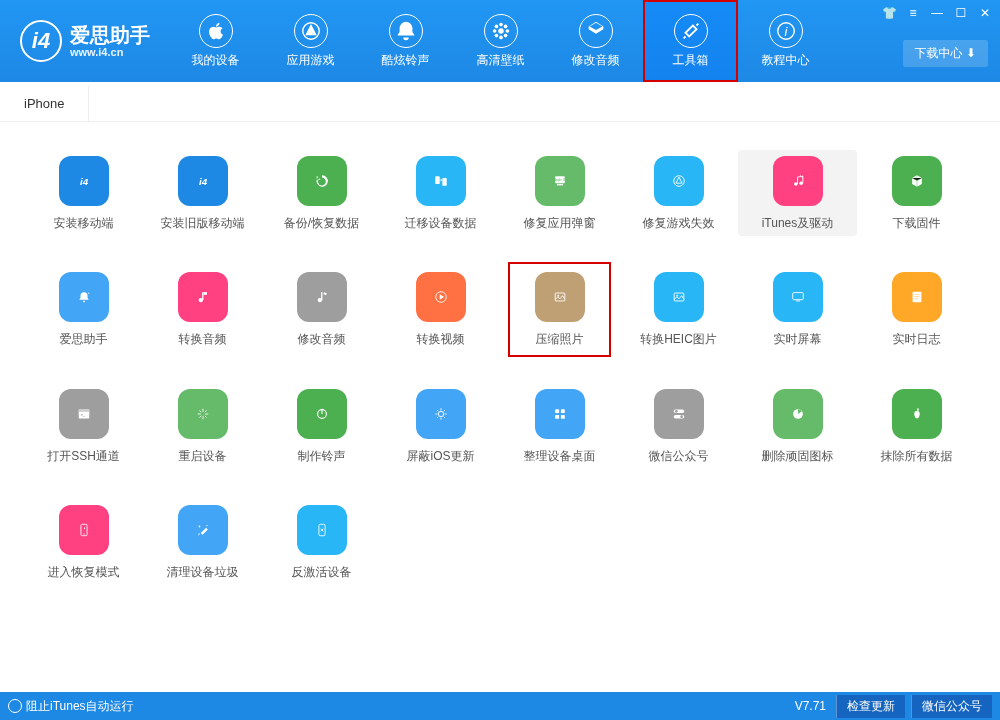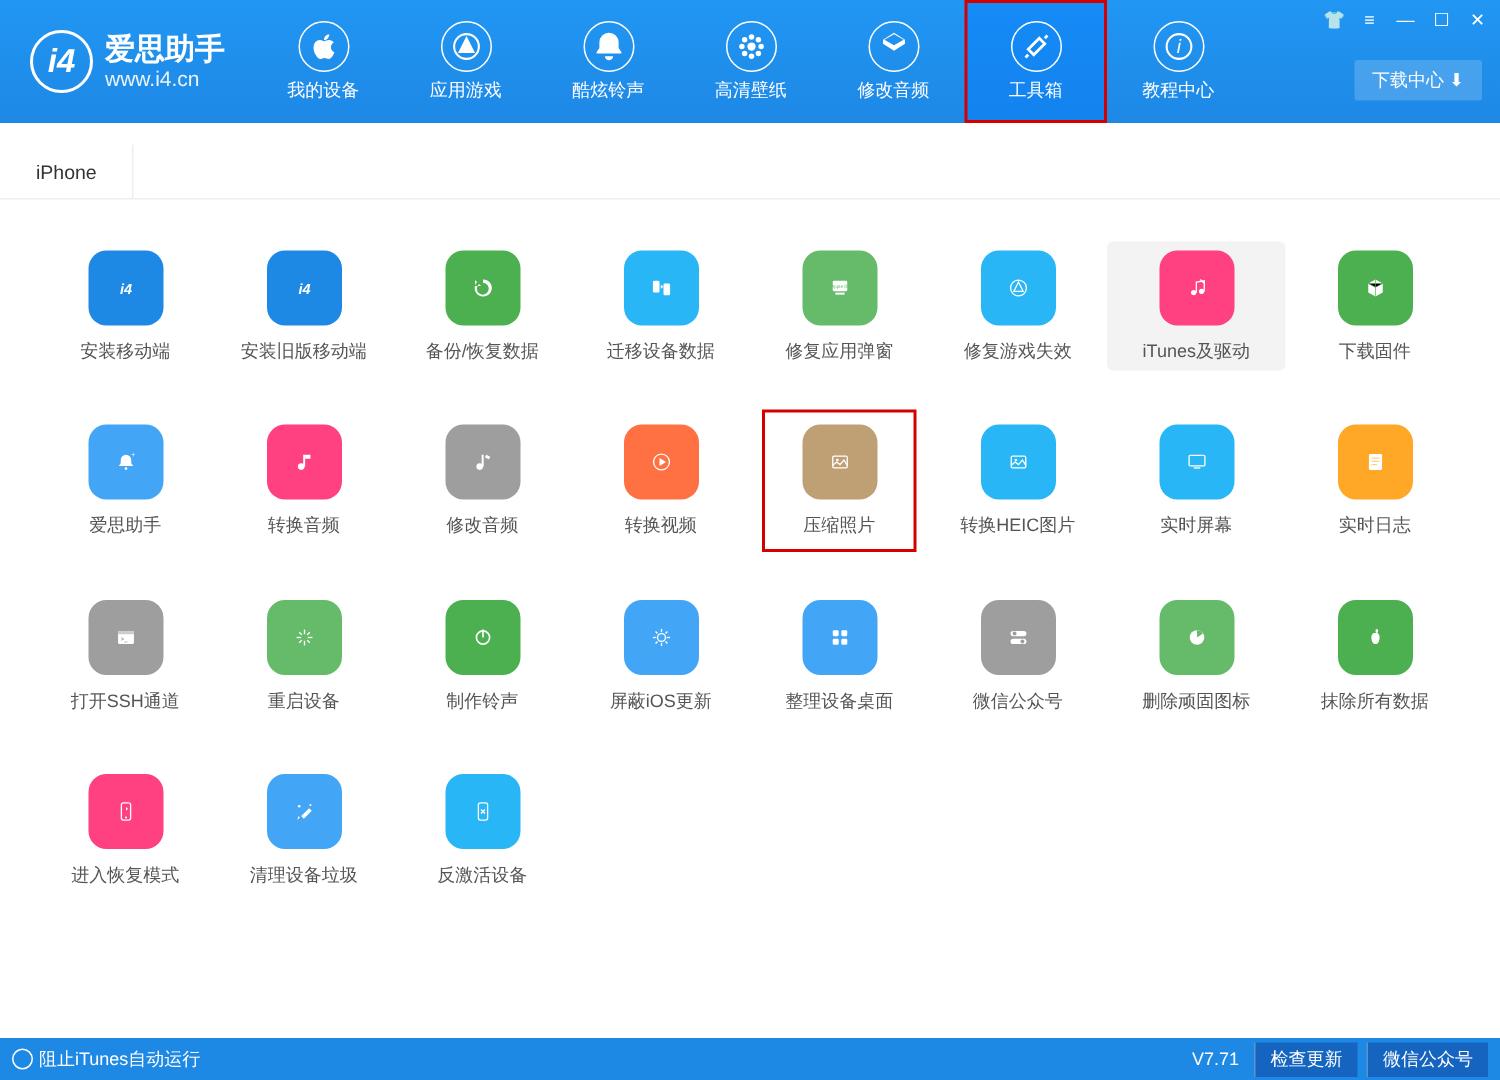--- a/index.html
+++ b/index.html
@@ -2,31 +2,31 @@
 <html><head>
 <meta charset="utf-8">
 <style>
 * { margin:0; padding:0; box-sizing:border-box; font-family:"Microsoft YaHei","PingFang SC",sans-serif; }
 body { width:1000px; height:720px; overflow:hidden; background:#fff; }
 .header { height:82px; background:linear-gradient(#2196f3,#1e88e5); display:flex; align-items:center; padding:0 4px 0 20px; position:relative; }
 .logo-block { display:flex; align-items:center; margin-right:18px; }
 .logo-badge { width:42px; height:42px; border:2px solid #fff; border-radius:50%; display:flex; align-items:center; justify-content:center; color:#fff; font-size:22px; font-weight:bold; font-style:italic; }
 .logo-text { margin-left:8px; color:#fff; }
 .logo-text .cn { font-size:20px; font-weight:bold; line-height:1.1; }
-.logo-text .en { font-size:14px; opacity:.9; }
+.logo-text .en { font-size:11px; opacity:.9;font-weight:bold; }
 .nav { display:flex; height:100%; }
 .nav-item { width:95px; display:flex; flex-direction:column; align-items:center; justify-content:center; color:#fff; cursor:pointer; position:relative; }
 .nav-item.active { background:rgba(0,120,255,.35); }
 .nav-circle { width:34px; height:34px; border:1.5px solid #fff; border-radius:50%; display:flex; align-items:center; justify-content:center; margin-bottom:4px; }
 .nav-label { font-size:12px; }
 .hl-red { position:absolute; border:2px solid #d40000; pointer-events:none; }
 .win-controls { position:absolute; top:6px; right:8px; display:flex; gap:10px; color:#fff; font-size:12px; }
 .win-btn { cursor:pointer; width:14px; text-align:center; }
 .download-center { position:absolute; top:40px; right:12px; background:rgba(255,255,255,.18); color:#fff; font-size:12px; padding:5px 12px; border-radius:2px; cursor:pointer; }
-.tabstrip { height:40px; border-bottom:1px solid #eee; display:flex; align-items:flex-end; padding-left:0;margin-top:11px; }
+.tabstrip { height:40px; border-bottom:1px solid #eee; display:flex; align-items:flex-end; padding-left:0; }
 .tab { padding:10px 24px; font-size:13px; color:#333; border-top:1px solid transparent; cursor:pointer; background:#fff; border-right:1px solid #eee; }
 .grid-wrap { padding:28px 24px; }
 .grid { display:grid; grid-template-columns:repeat(8,1fr); gap:30px 0; }
 .tool { display:flex; flex-direction:column; align-items:center; cursor:pointer; position:relative; padding:6px 2px; }
 .tool.hover { background:#f3f3f3; border-radius:4px; }
 .icon { width:50px; height:50px; border-radius:12px; display:flex; align-items:center; justify-content:center; color:#fff; font-size:24px; margin-bottom:10px; }
 .tool-label { font-size:12px; color:#555; text-align:center; line-height:1.2; }
 .footer { position:absolute; bottom:0; left:0; right:0; height:28px; background:#1e88e5; display:flex; align-items:center; color:#fff; font-size:12px; padding:0 8px; }
 .footer .left { flex:1; display:flex; align-items:center; gap:4px; }
 .footer .circle { width:14px; height:14px; border:1.5px solid #fff; border-radius:50%; }

